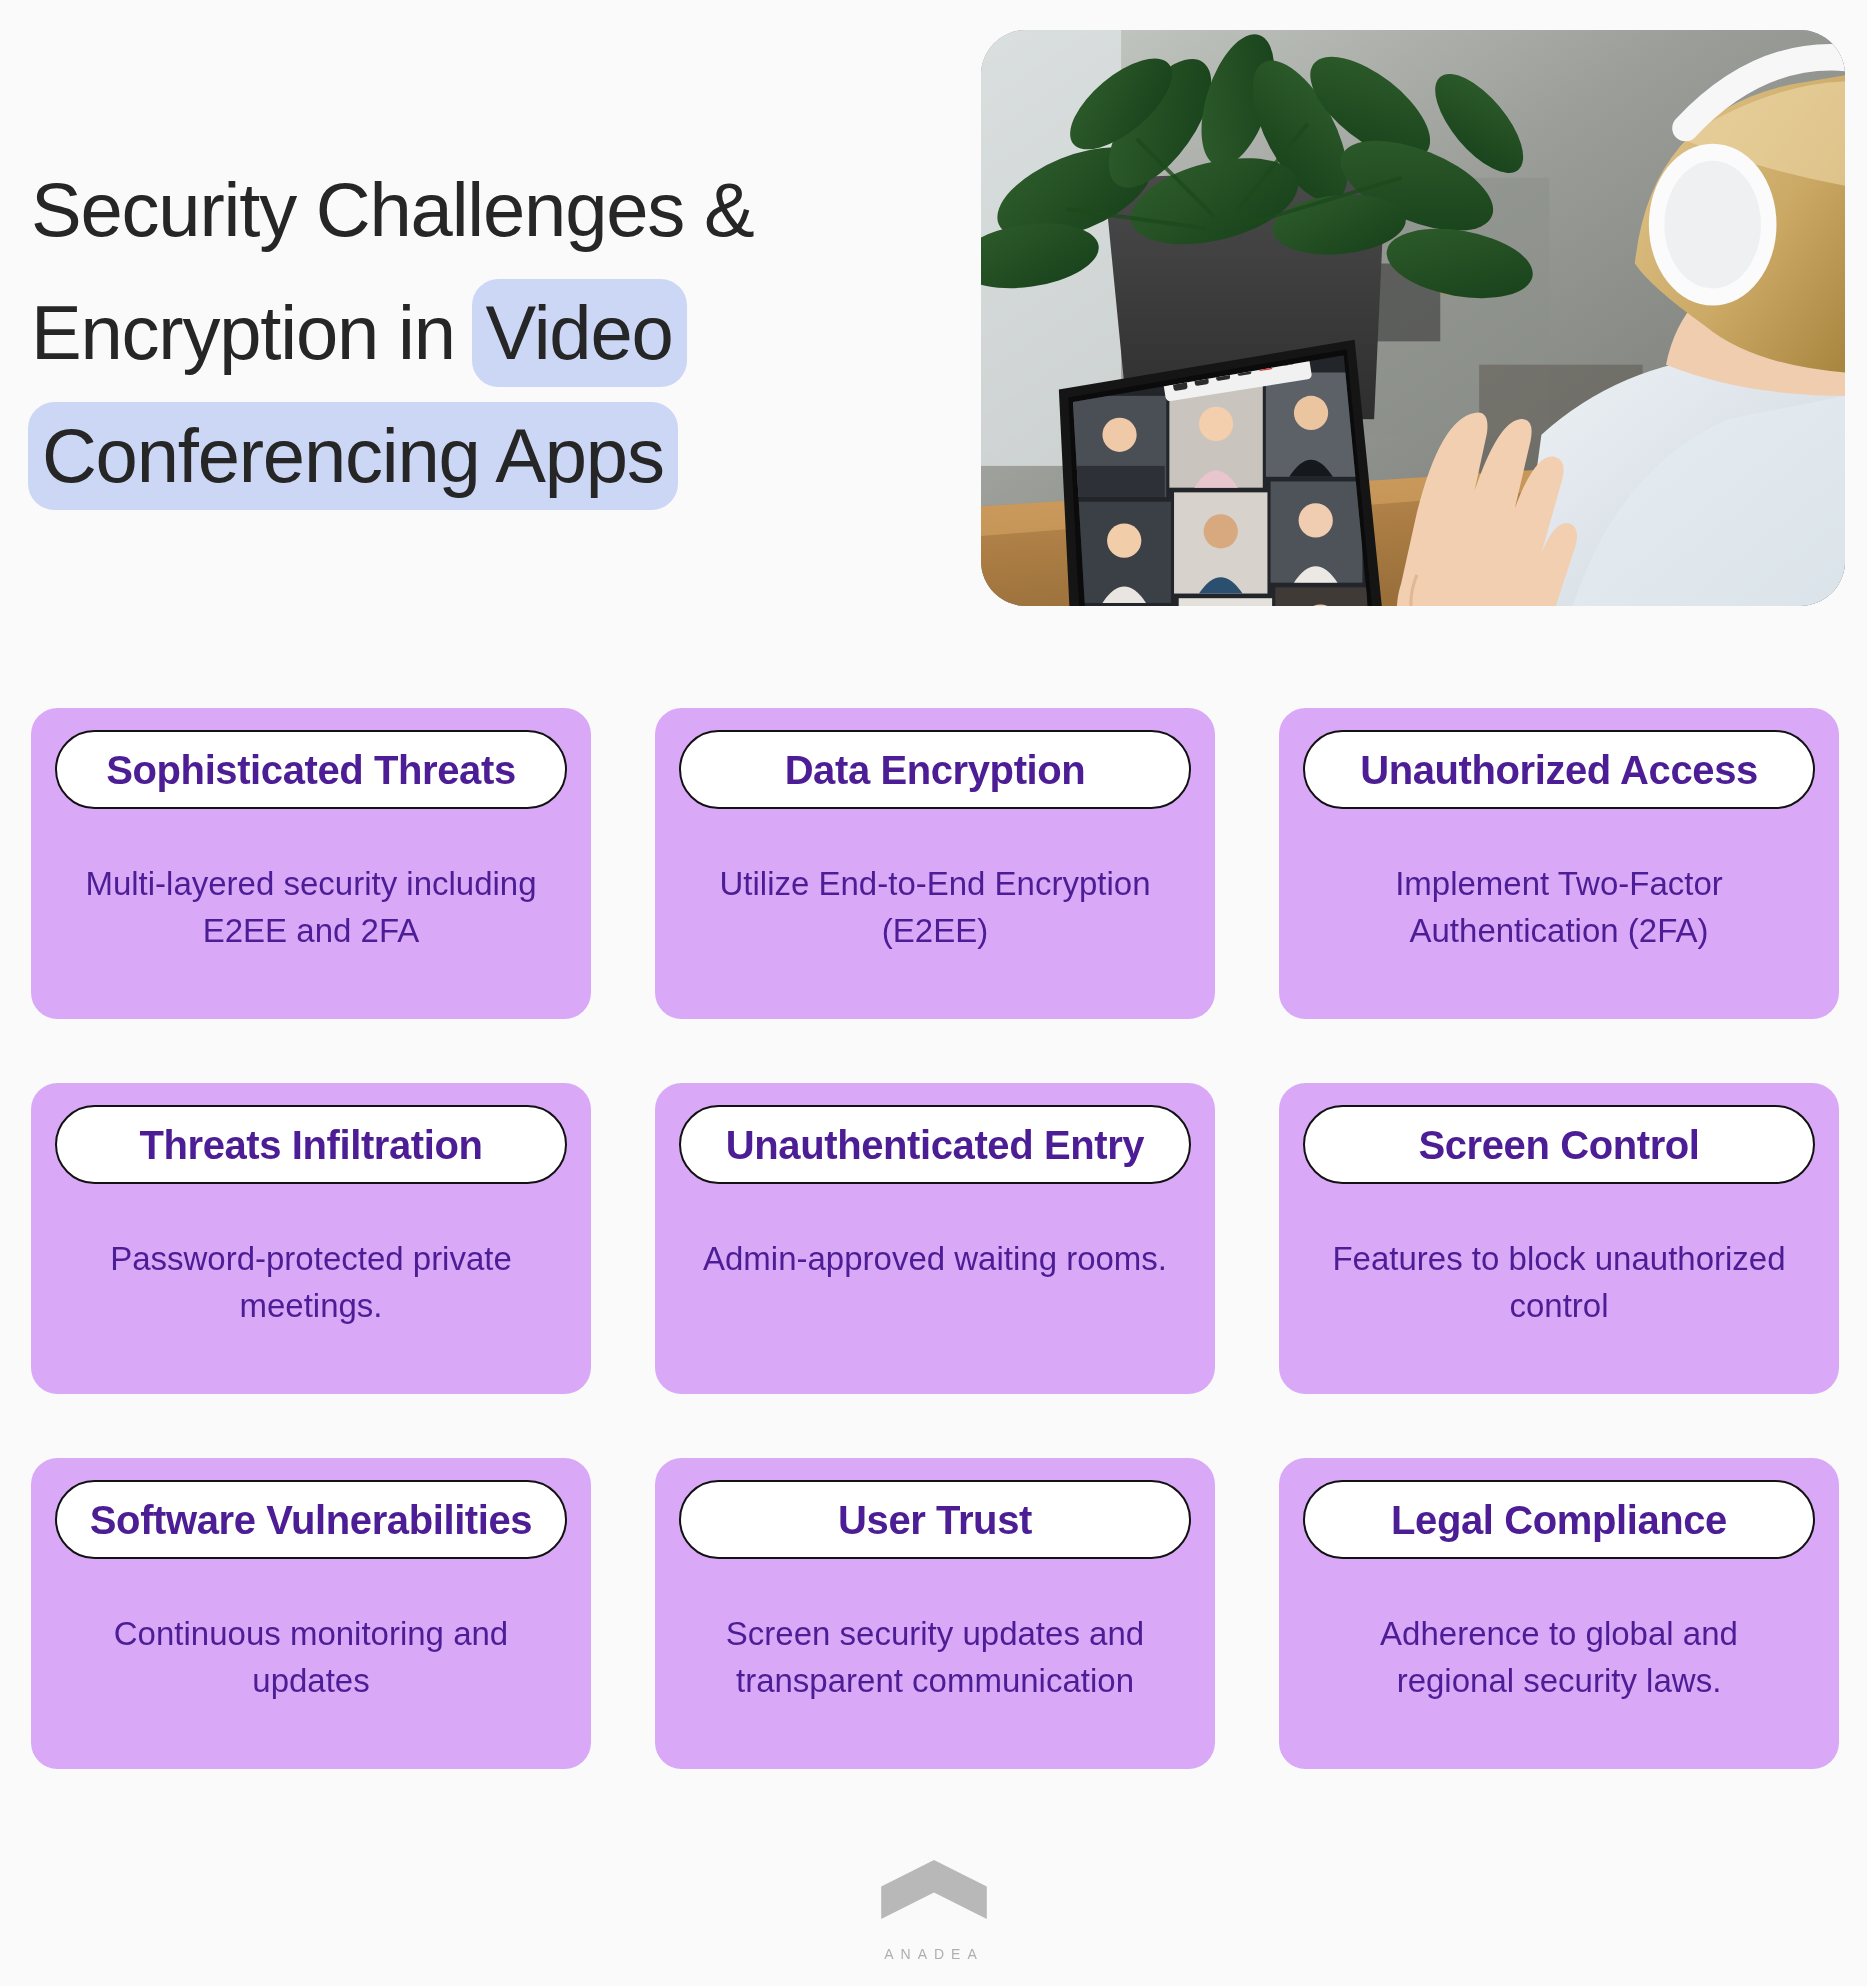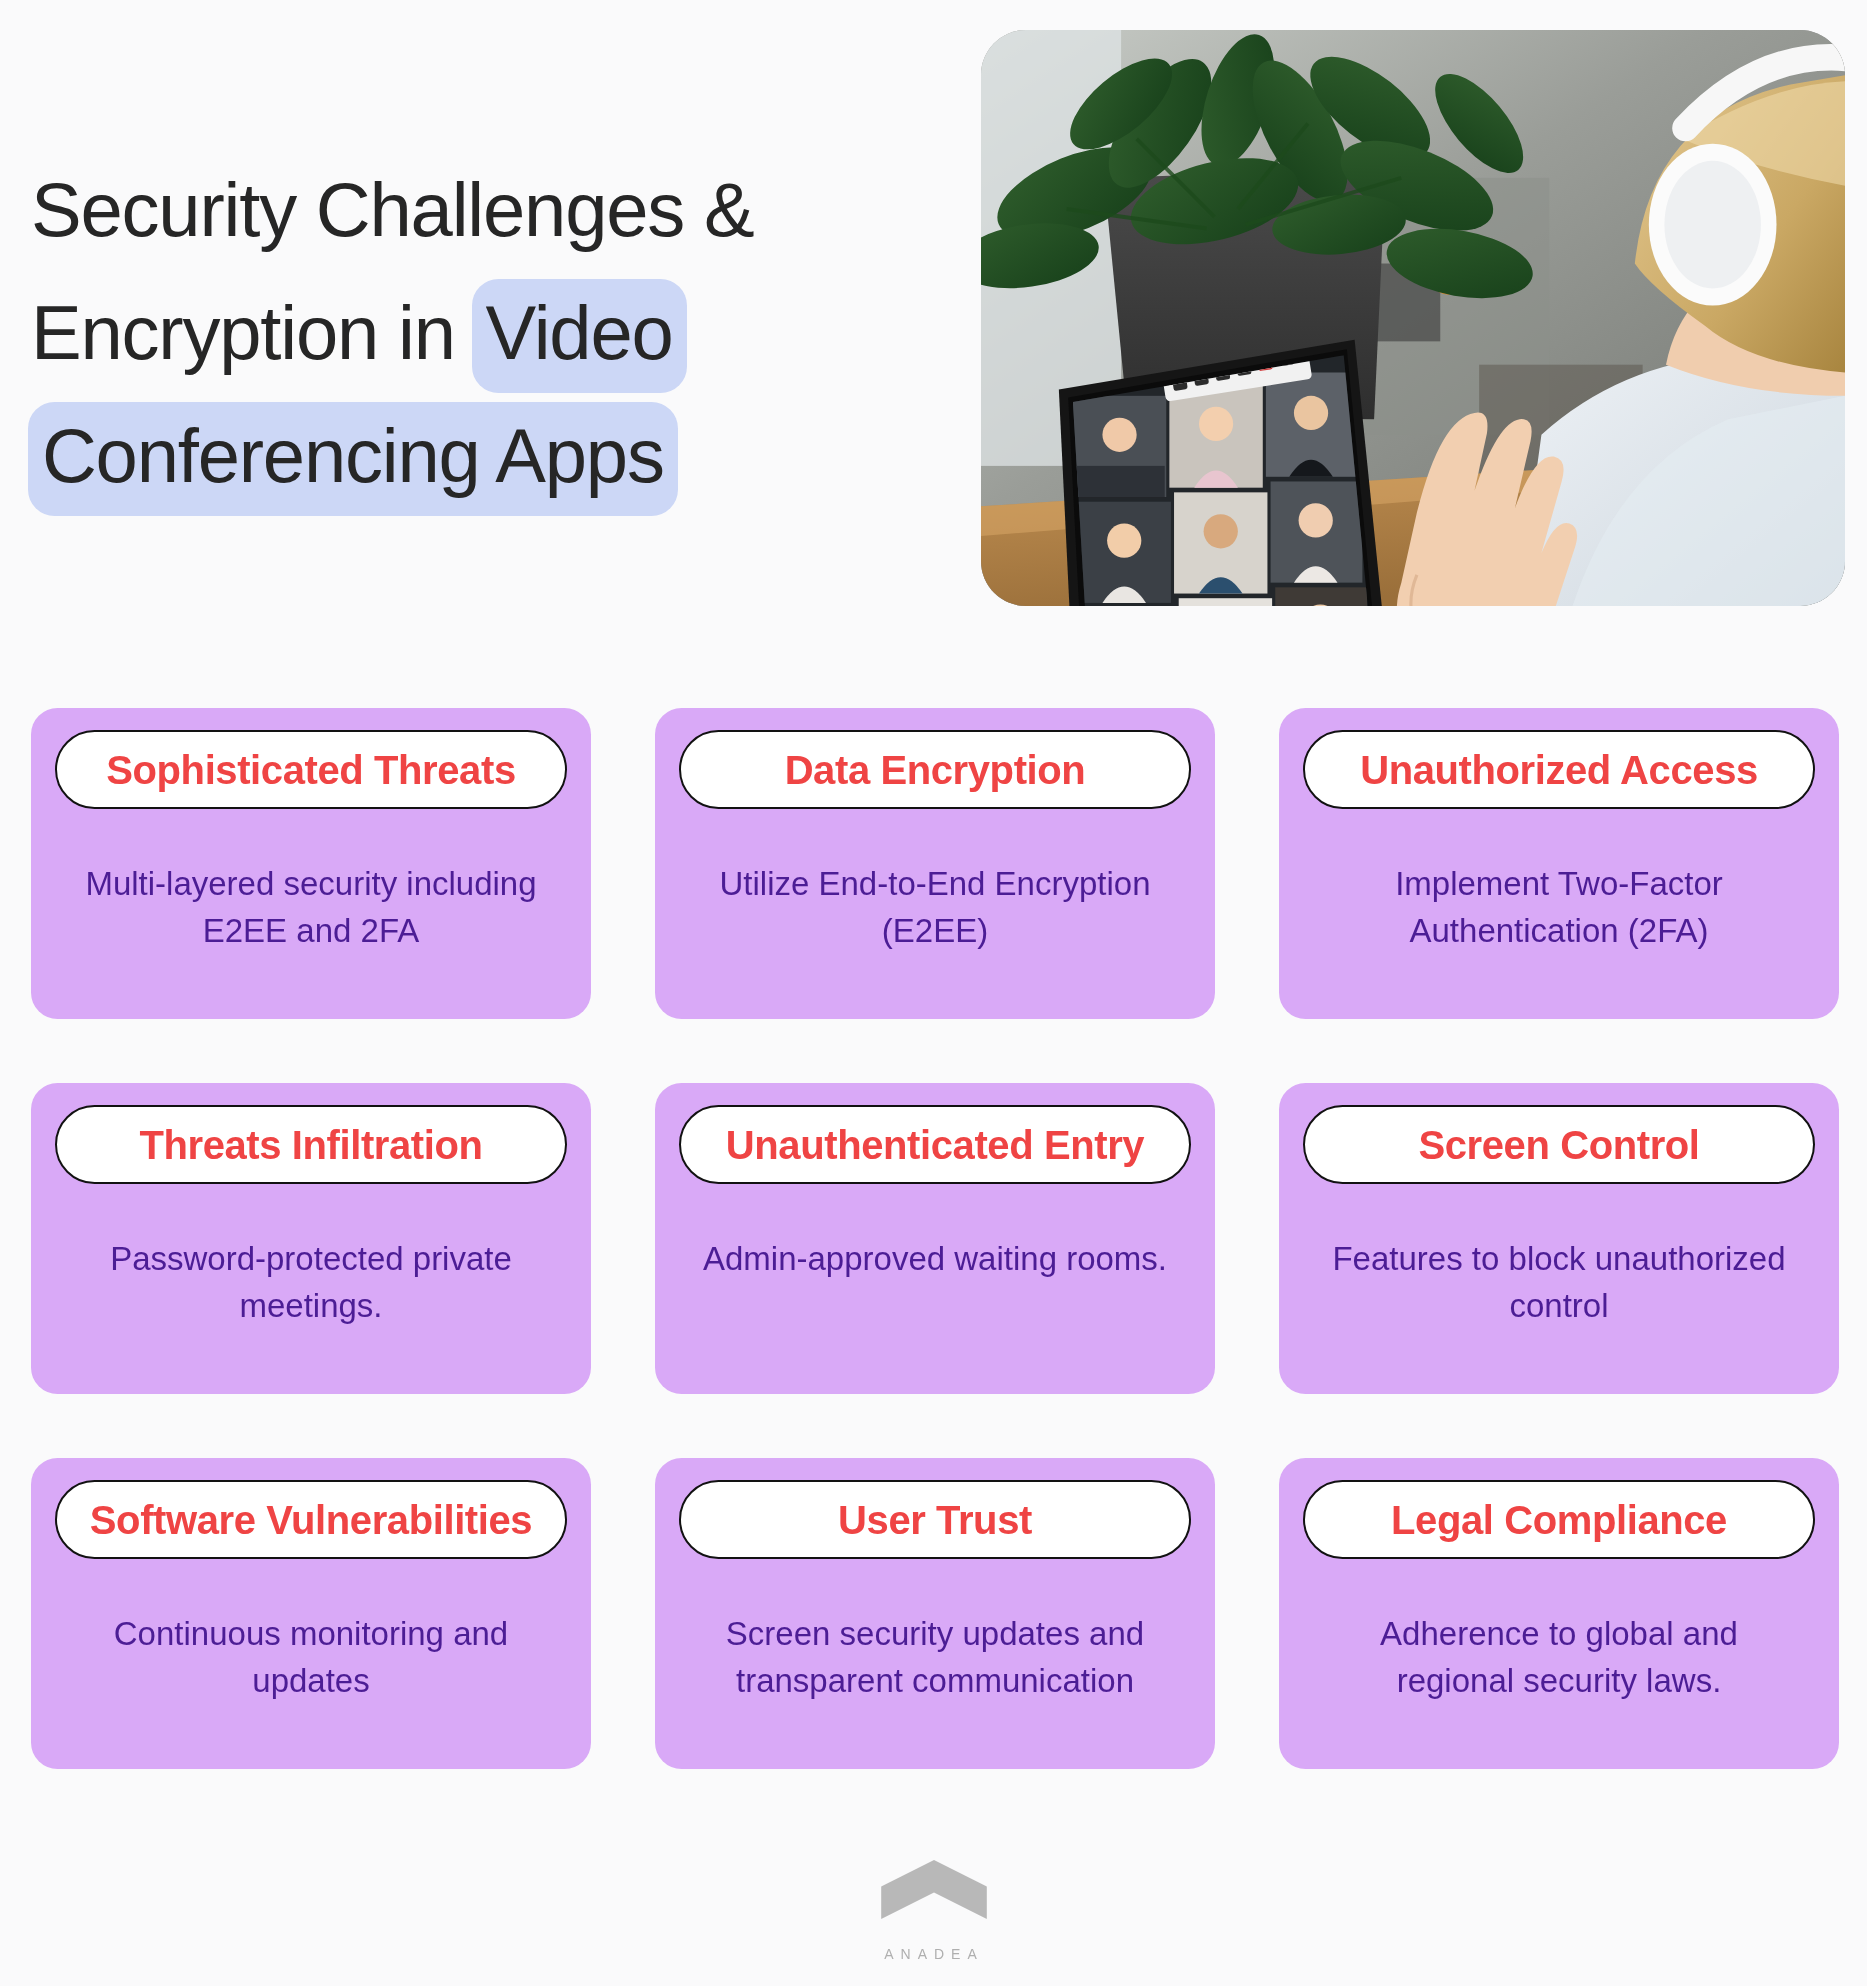--- a/index.html
+++ b/index.html
@@ -41,21 +41,21 @@
     line-height: 123px;
     font-weight: 500;
     color: #262626;
     letter-spacing: -1.2px;
     white-space: nowrap;
   }
 
   .title-line .hl {
     background: #CCD7F6;
     border-radius: 26.5px;
-    padding: 11px 14px 18px 14px;
+    padding: 11px 14px 12px 14px;
     margin-left: -3.1px;
     box-decoration-break: clone;
     -webkit-box-decoration-break: clone;
   }
 
   
   .hero-img {
     position: absolute;
     left: 981px;
     top: 30px;
@@ -98,21 +98,21 @@
     border-radius: 44px;
     display: flex;
     align-items: center;
     justify-content: center;
     padding: 0 18.7px;
   }
 
   .card-pill-label {
     font-size: 40px;
     font-weight: 700;
-    color: #ef4444;
+    color: #4c1d95;
     letter-spacing: -0.4px;
     white-space: nowrap;
     line-height: 1;
   }
 
   .card-desc {
     margin-top: 51px;
     width: 483px;
     text-align: center;
     font-size: 33px;

